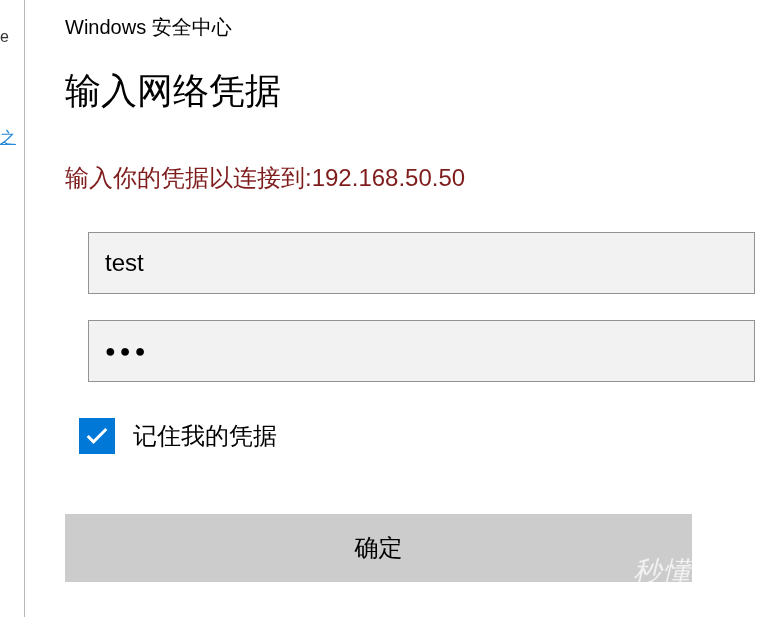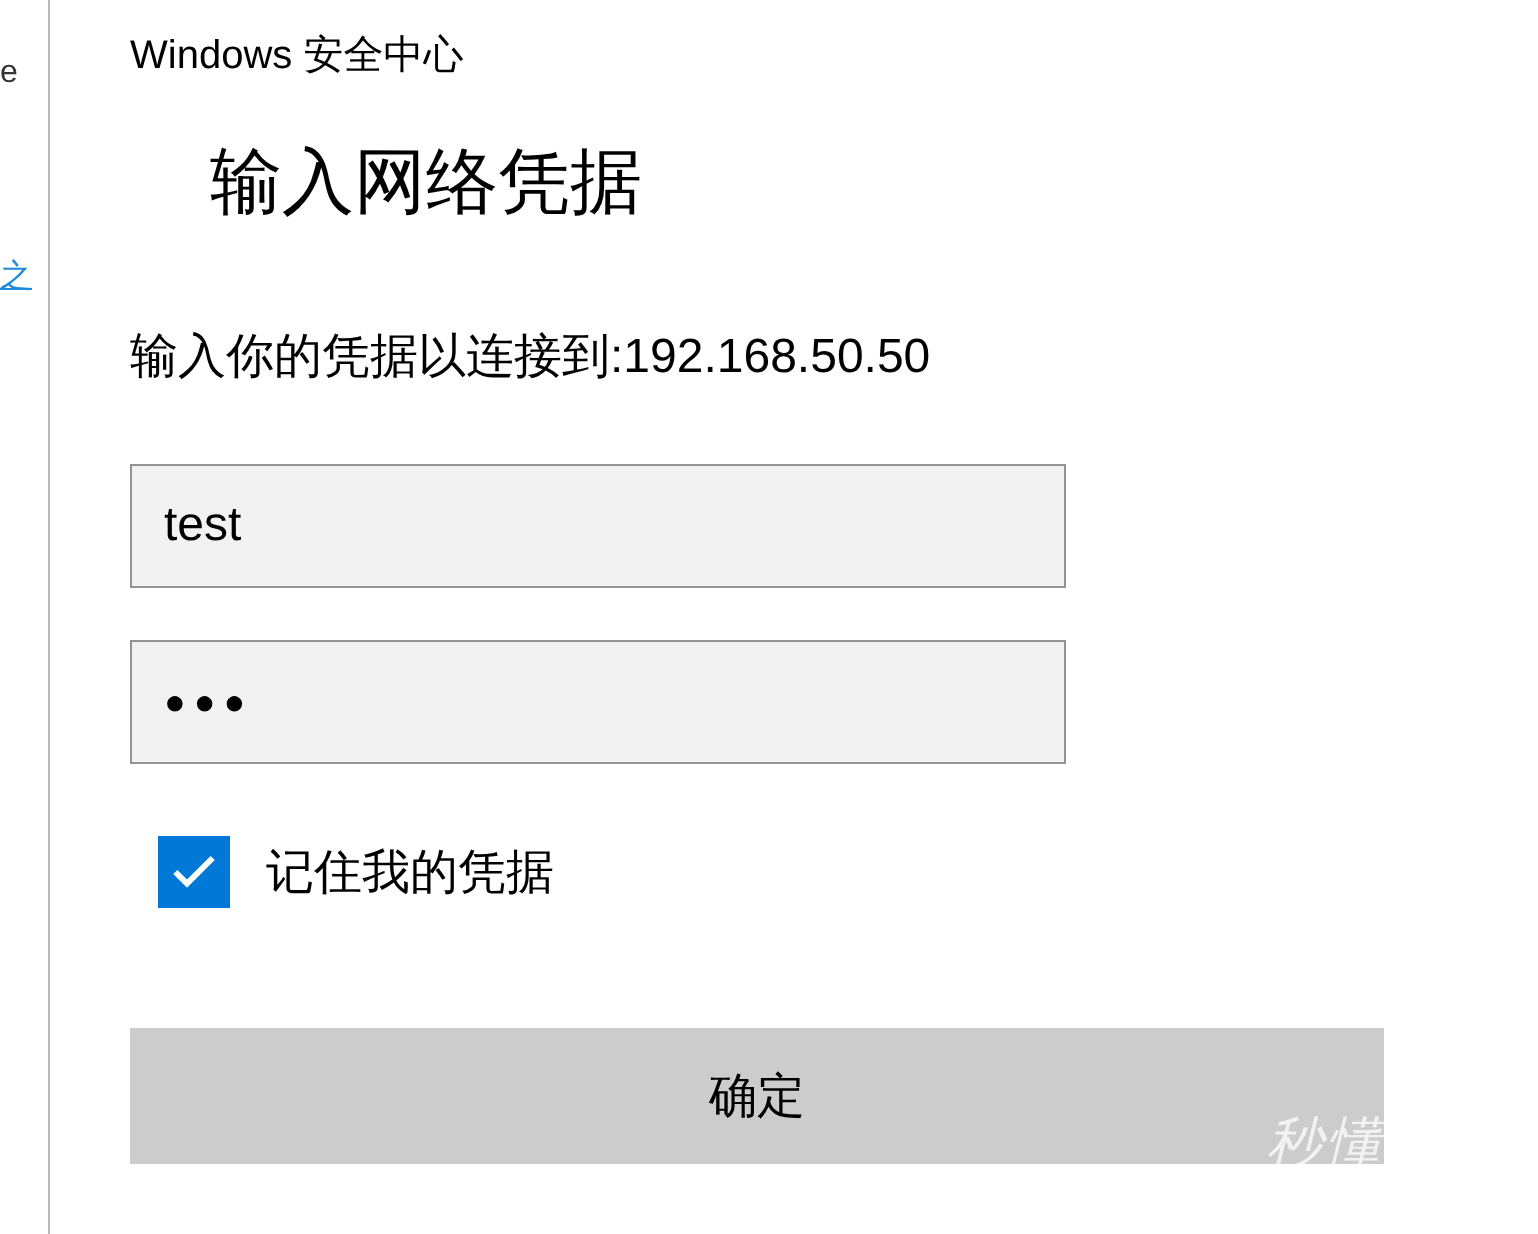--- a/index.html
+++ b/index.html
@@ -44,40 +44,40 @@
       font-size: 20px;
       font-weight: 400;
       color: #000;
       margin-bottom: 26px;
     }
     .main-title {
       font-size: 36px;
       font-weight: 400;
       color: #000;
       margin-bottom: 46px;
-      margin-left: 40px;
     }
     .instruction {
       font-size: 24px;
       font-weight: 400;
-      color: #000000;
+      color: #7f1d1d;
       margin-bottom: 38px;
     }
     .input-field {
-      width: 468px;
+      width: 667px;
       height: 62px;
       border: 1px solid #939393;
       background: #f2f2f2;
       padding: 0 16px;
       font-size: 24px;
       font-family: inherit;
       color: #000;
       display: block;
       margin-bottom: 26px;
       outline: none;
+      margin-left: 23px;
     }
     .password-field {
       letter-spacing: 4px;
       font-size: 18px;
     }
     .checkbox-row {
       display: flex;
       align-items: center;
       margin-top: 36px;
       margin-bottom: 60px;

